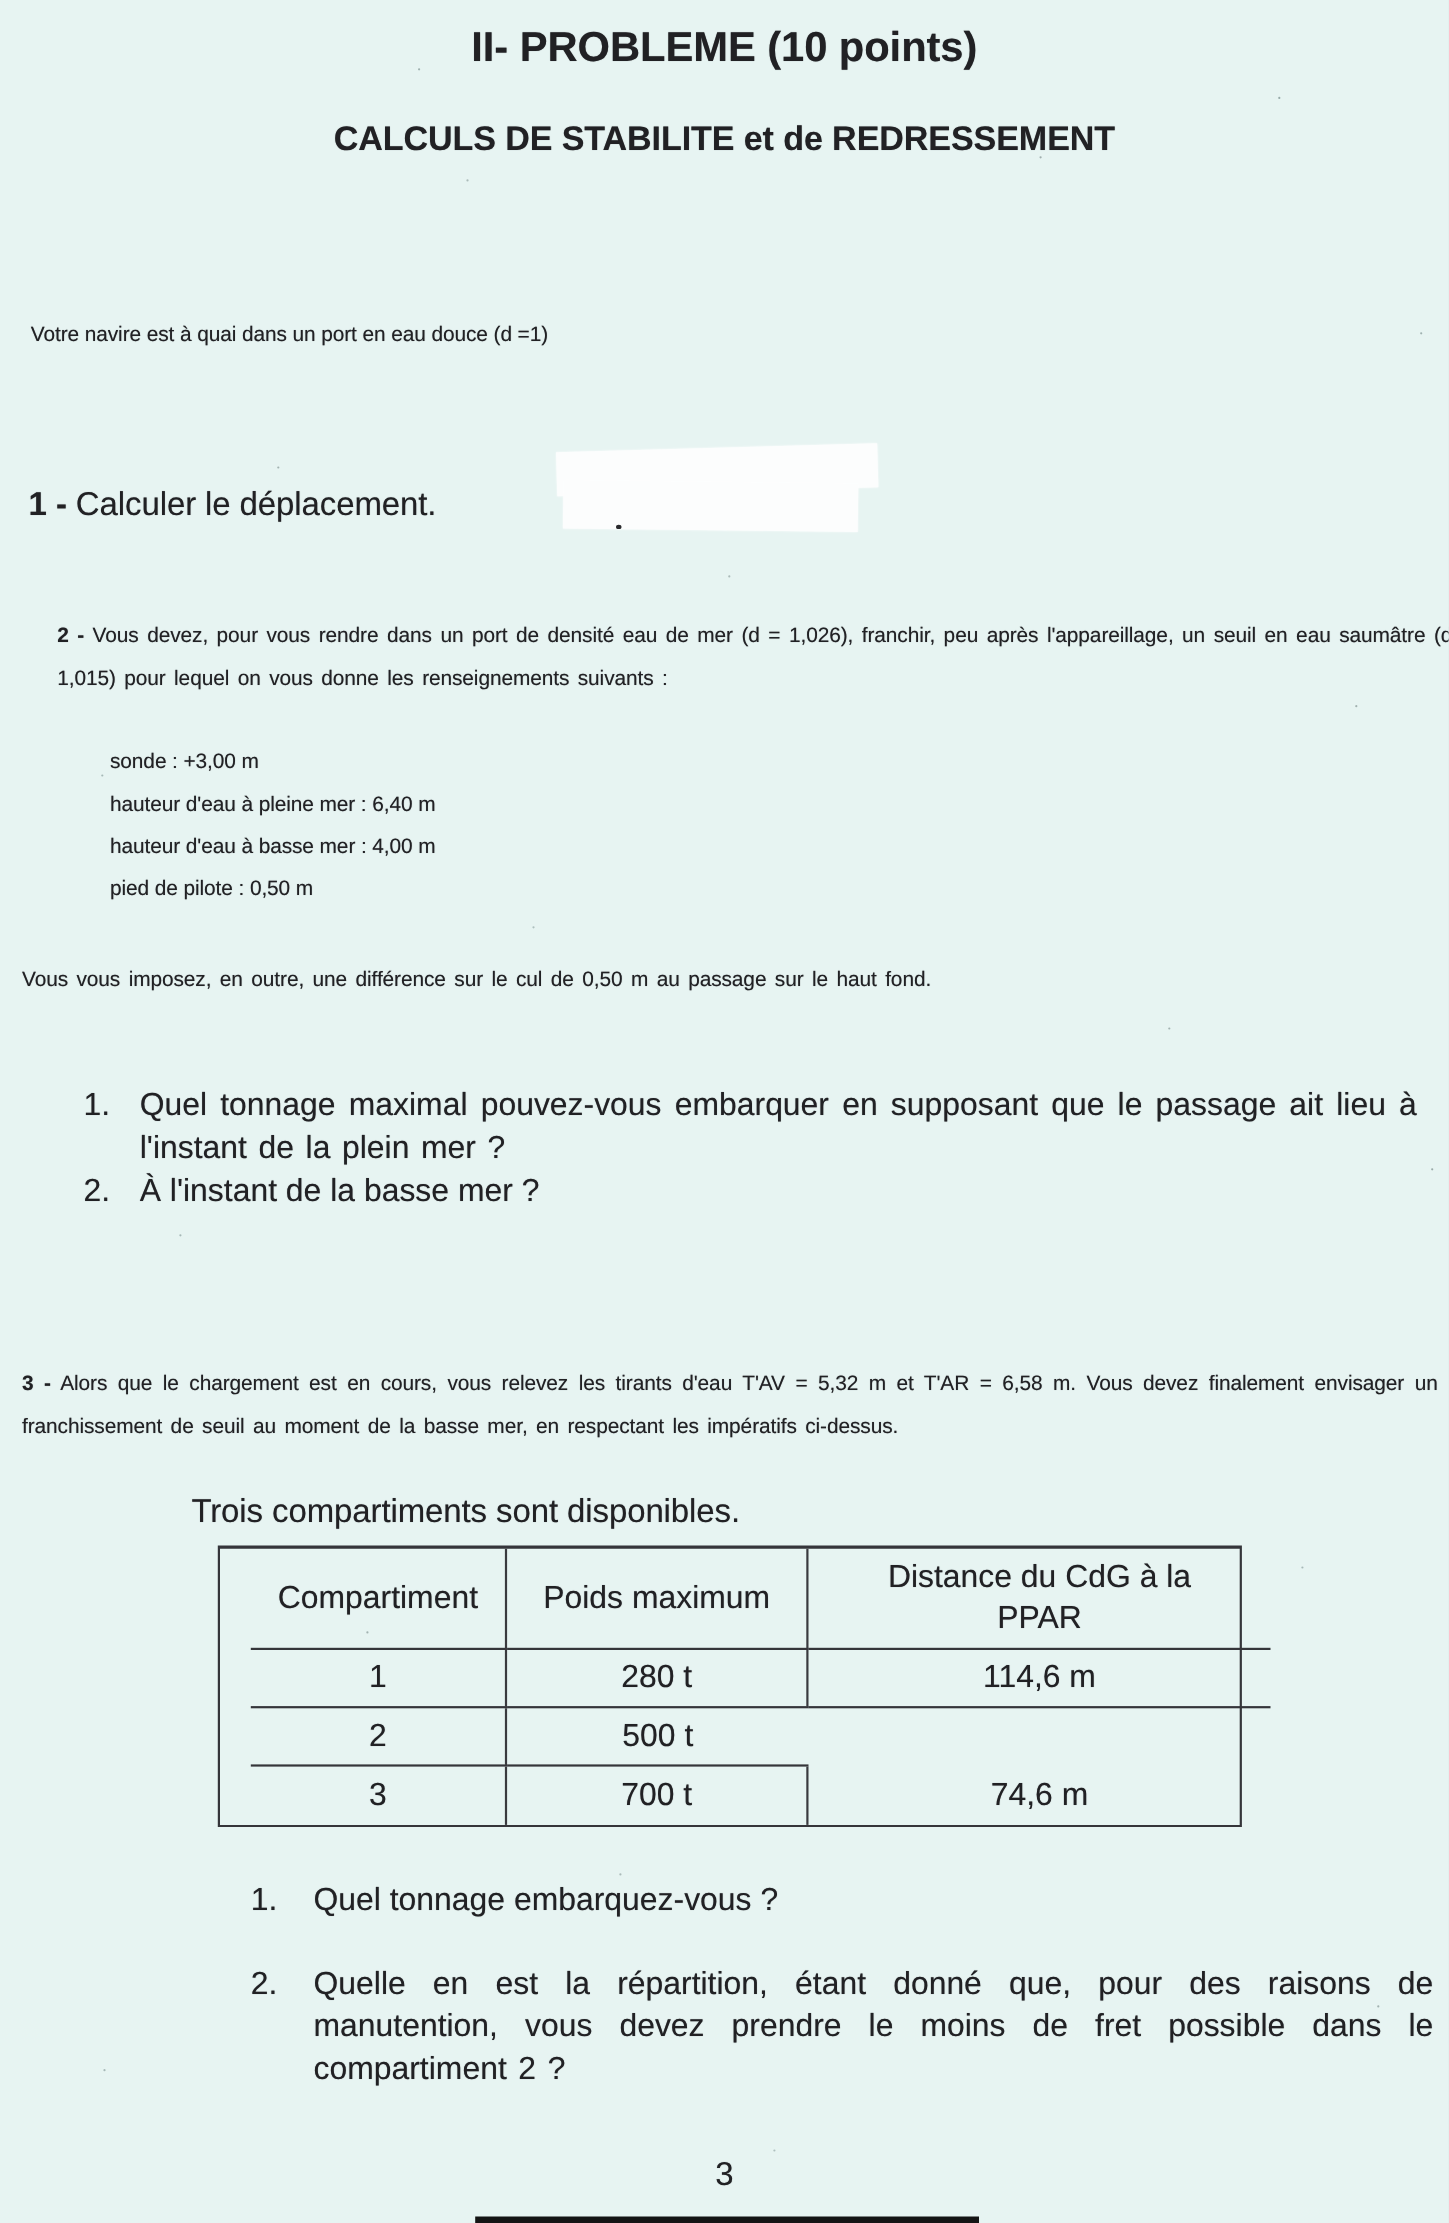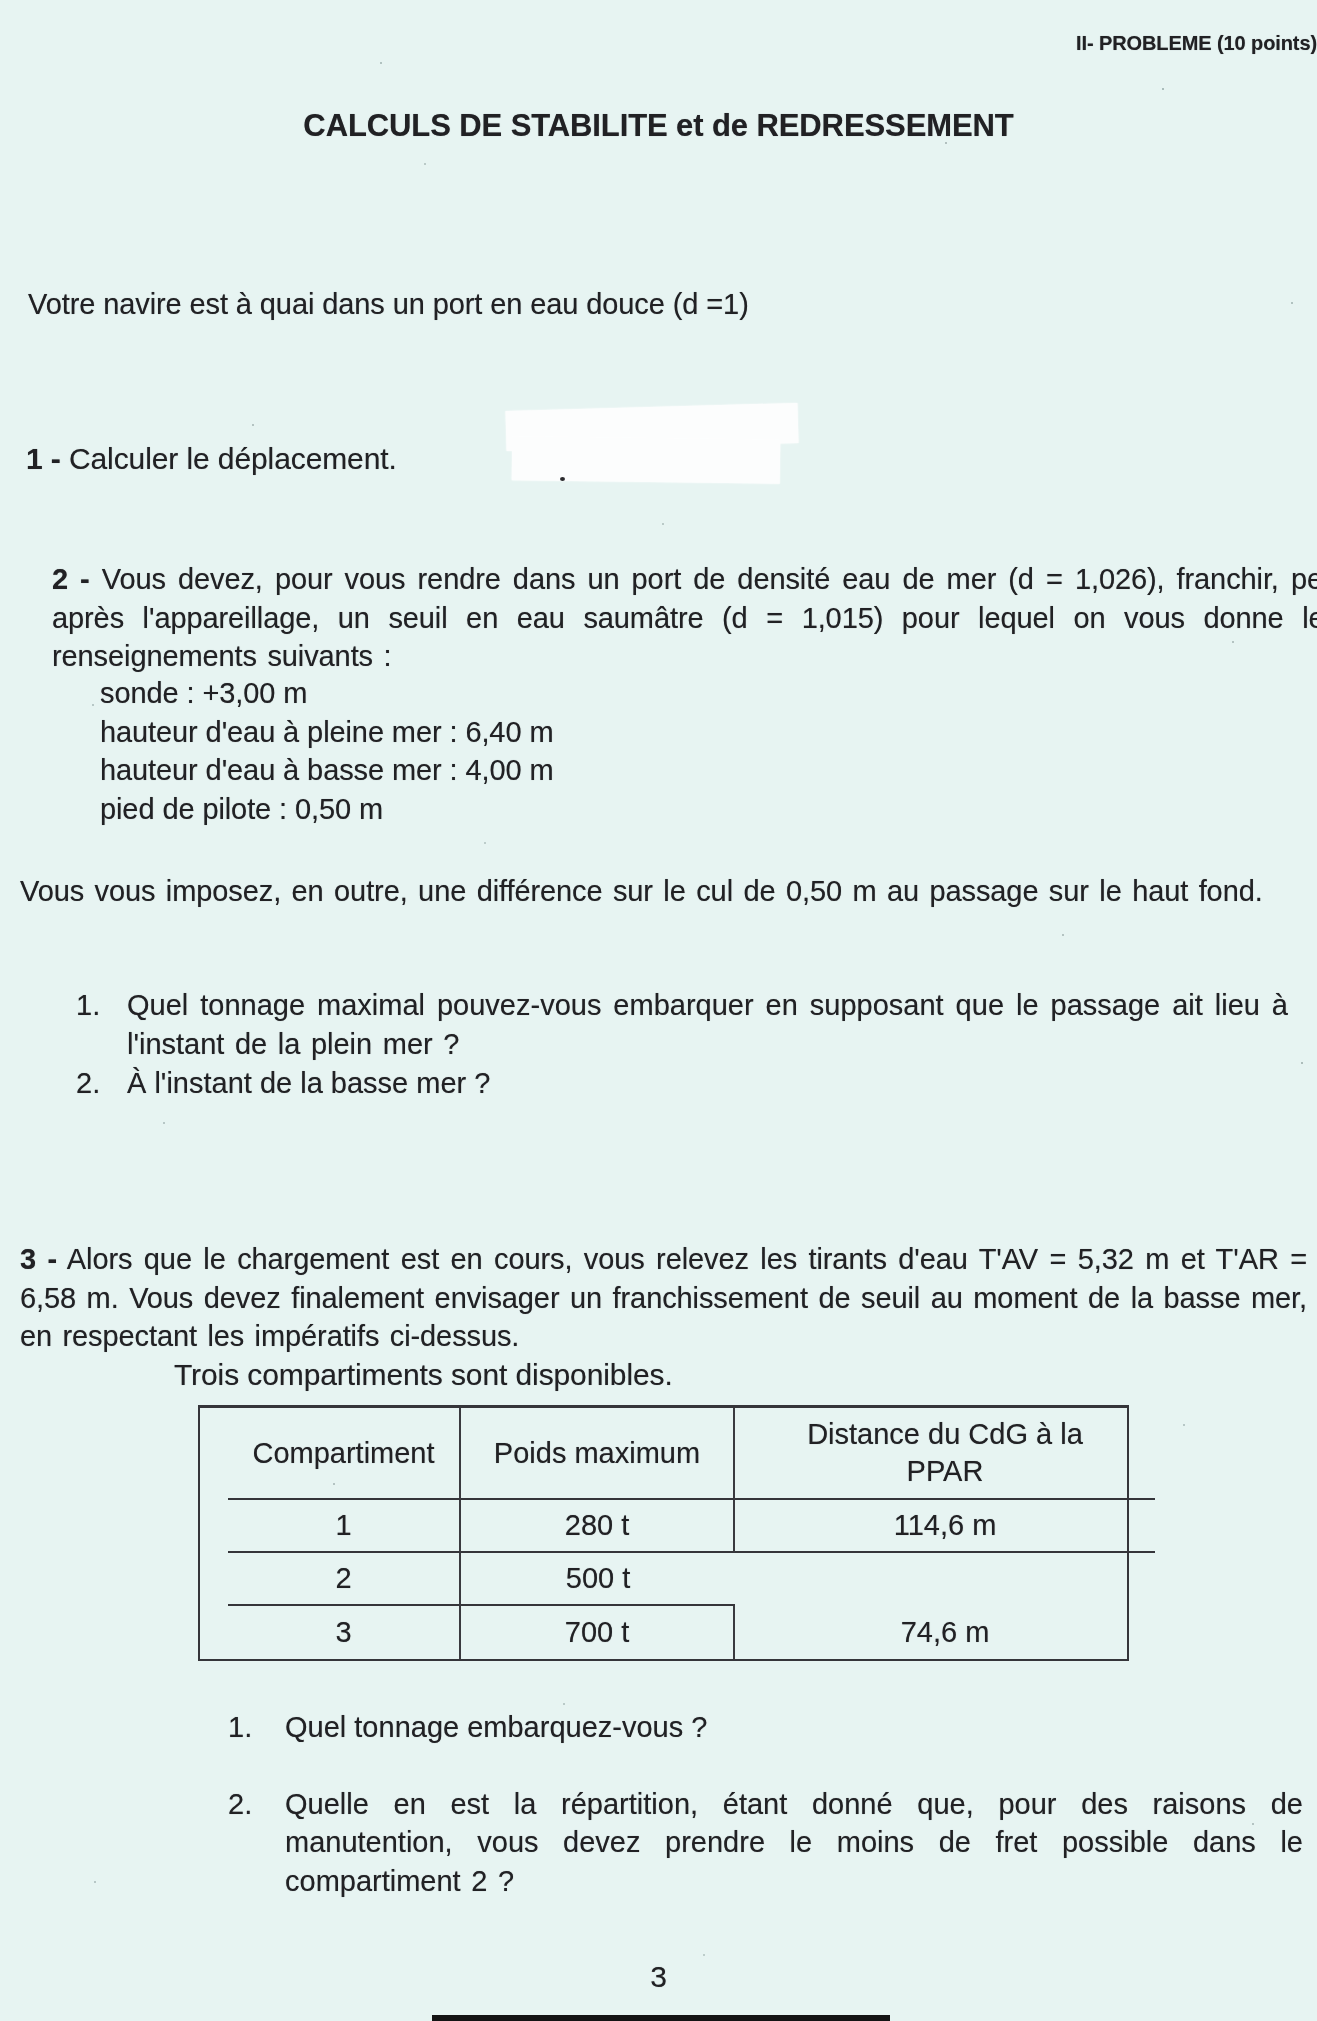--- a/index.html
+++ b/index.html
@@ -28,30 +28,30 @@
       92px 704px 0 0 rgba(70,95,95,.4), 1232px 641px 0 0 rgba(60,80,80,.4),
       484px 842px 0 0 rgba(70,95,95,.35), 1062px 934px 0 0 rgba(60,80,80,.4),
       163px 1122px 0 0 rgba(70,95,95,.4), 1301px 1062px 0 0 rgba(60,80,80,.45),
       762px 1252px 0 0 rgba(70,95,95,.35), 333px 1483px 0 0 rgba(60,80,80,.4),
       1183px 1424px 0 0 rgba(70,95,95,.4), 563px 1703px 0 0 rgba(60,80,80,.35),
       94px 1881px 0 0 rgba(70,95,95,.4), 1252px 1823px 0 0 rgba(60,80,80,.4),
       703px 1954px 0 0 rgba(70,95,95,.35), 424px 163px 0 0 rgba(60,80,80,.35);
   }
   .t {
     position: absolute;
-    font-size: 29px;
+    font-size: 19px;
     line-height: 38.5px;
     letter-spacing: -0.1px;
     text-shadow: 0 0 0.8px rgba(25,25,30,0.45);
   }
   .b { font-weight: bold; }
   .j { text-align: justify; word-spacing: 2.5px; }
   .center { left: 0; width: 1317px; text-align: center; }
 
-  .title    { top: 24px;  font-size: 20px; line-height: 38px; text-align: right; }
+  .title    { top: 24px;  font-size: 38px; line-height: 38px; }
   .subtitle { top: 106px; font-size: 31px; line-height: 40px; }
 
   .intro { left: 28px; top: 286px; width: 1000px; line-height: 37.5px; }
 
   .part1 { left: 26px; top: 440px; width: 900px; font-size: 30px; }
 
   .whiteout { position: absolute; background: #fcfdfd; box-shadow: 0 0 2px rgba(255,255,255,0.9); }
   .whiteout.w1 { left: 506px; top: 407px; width: 292px; height: 40px; transform: rotate(-1.6deg); }
   .whiteout.w2 { left: 512px; top: 438px; width: 268px; height: 44px; transform: rotate(0.7deg); }
   .inkdot { position: absolute; left: 560px; top: 477px; width: 5px; height: 4px; border-radius: 50%; background: #2a2a2d; }

